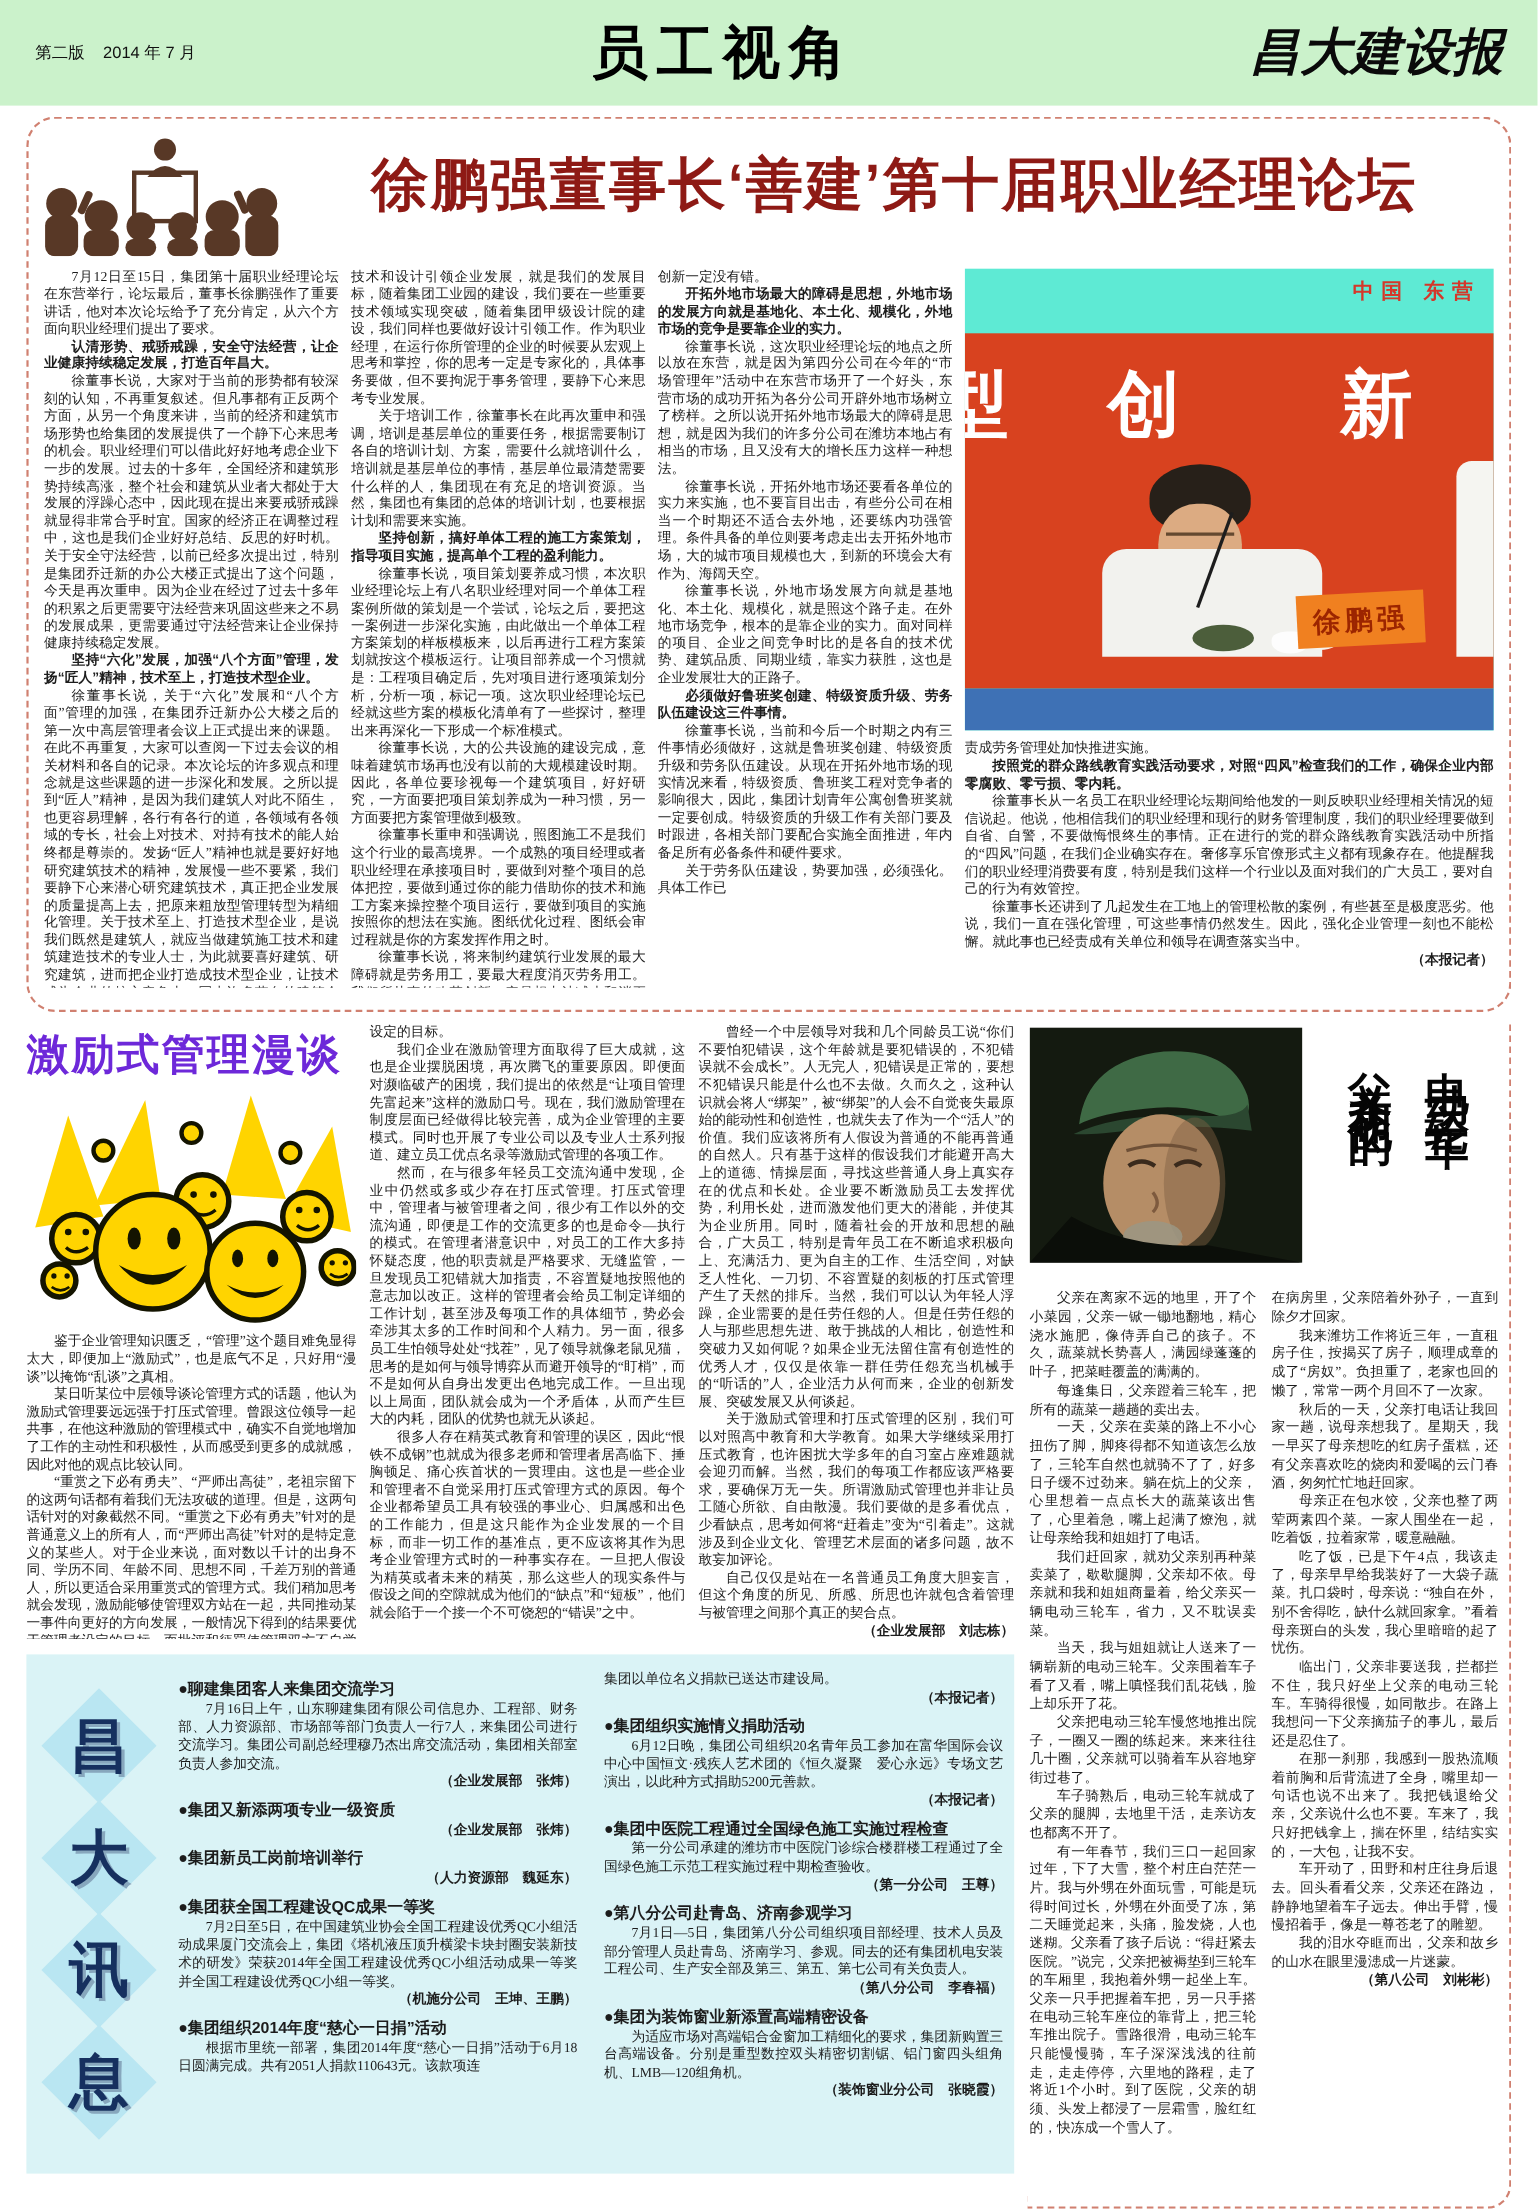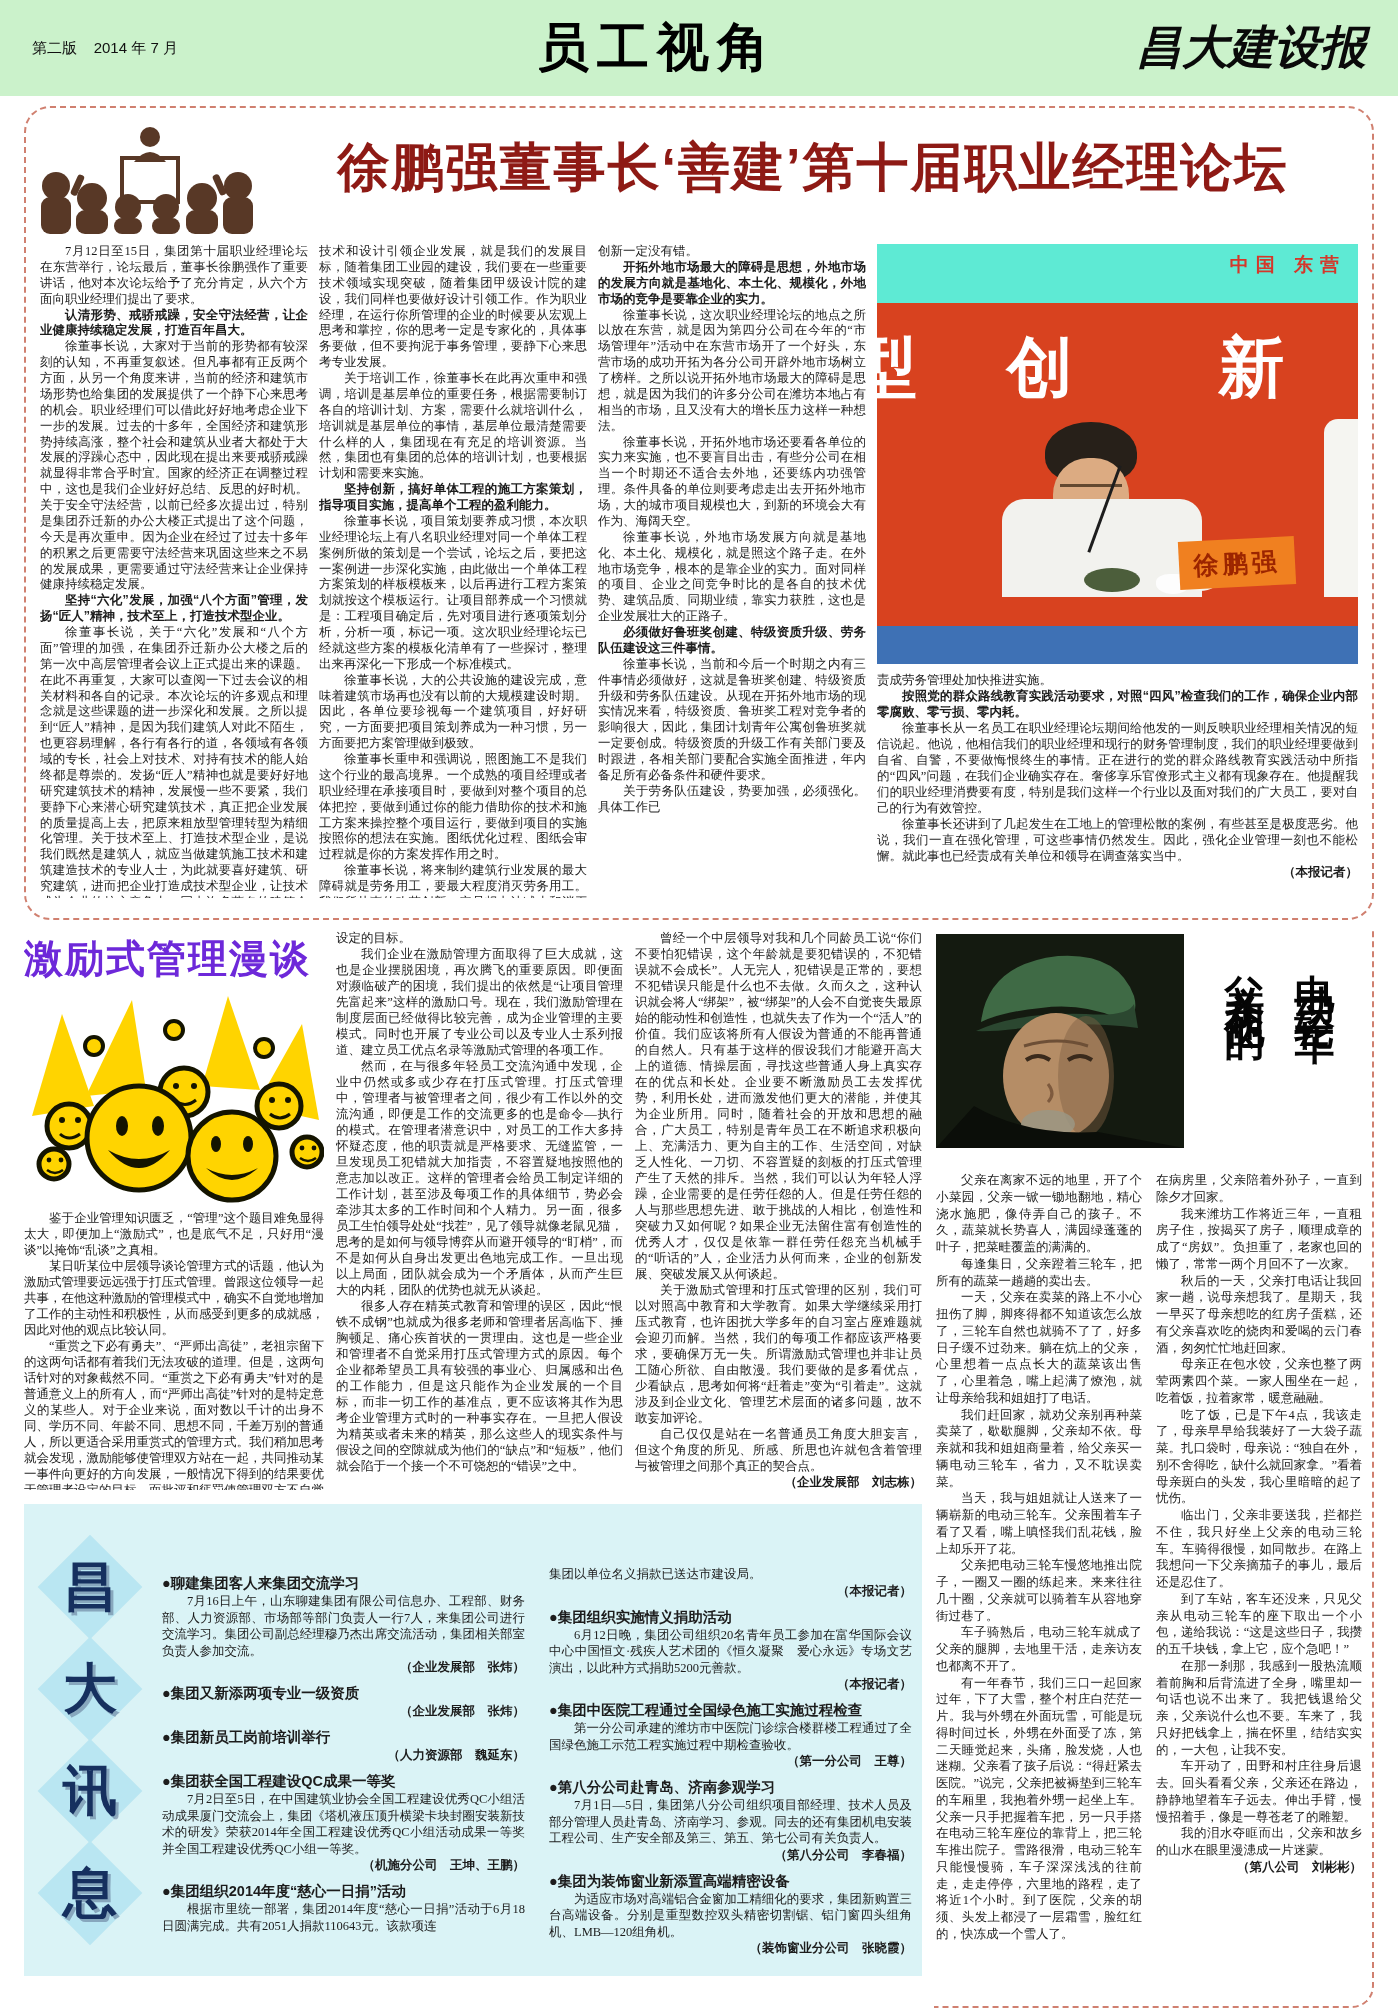--- a/index.html
+++ b/index.html
@@ -72,21 +72,21 @@
 
   
   .news-box{margin-top:14px;background:#daf3f6;height:472px;display:flex;
     padding:14px 10px;box-sizing:border-box;}
   .box-title{width:112px;flex:0 0 auto;display:flex;flex-direction:column;align-items:center;
     justify-content:center;gap:8px;}
   .diamond-cell{width:94px;height:94px;position:relative;display:flex;align-items:center;justify-content:center;}
   .diamond-cell::before{content:"";position:absolute;inset:10px;background:#b9e6f2;transform:rotate(45deg);}
   .diamond-char{position:relative;font-size:54px;font-weight:900;color:#16305f;
     font-family:"DejaVu Serif",serif;text-shadow:3px 3px 0 rgba(95,115,145,.55);}
-  .box-cols{flex:1;display:flex;gap:24px;padding-left:16px;overflow:hidden;margin-top:48px;}
+  .box-cols{flex:1;display:flex;gap:24px;padding-left:16px;overflow:hidden;}
   .brief-col{flex:1;overflow:hidden;}
   .brief-title{font-weight:bold;font-family:"Liberation Sans",sans-serif;font-size:14.5px;margin-top:8px;}
   .brief-body{font-size:12.5px;line-height:1.32;text-align:justify;text-indent:2em;}
   .brief-body.cont{text-indent:0;}
   .brief-byline{font-size:12.5px;font-weight:bold;text-align:right;font-family:"Liberation Sans",sans-serif;}
 
   
   .father{flex:1;border-right:2px dashed #d08070;border-bottom:2px dashed #d08070;
     padding:4px 10px 8px 2px;box-sizing:border-box;overflow:hidden;border-radius:0 0 22px 0;}
   .father-top{display:flex;gap:14px;height:230px;}
@@ -354,21 +354,20 @@
             <p class="para">车子骑熟后，电动三轮车就成了父亲的腿脚，去地里干活，走亲访友也都离不开了。</p>
             <p class="para">有一年春节，我们三口一起回家过年，下了大雪，整个村庄白茫茫一片。我与外甥在外面玩雪，可能是玩得时间过长，外甥在外面受了冻，第二天睡觉起来，头痛，脸发烧，人也迷糊。父亲看了孩子后说：“得赶紧去医院。”说完，父亲把被褥垫到三轮车的车厢里，我抱着外甥一起坐上车。父亲一只手把握着车把，另一只手搭在电动三轮车座位的靠背上，把三轮车推出院子。雪路很滑，电动三轮车只能慢慢骑，车子深深浅浅的往前走，走走停停，六里地的路程，走了将近1个小时。到了医院，父亲的胡须、头发上都浸了一层霜雪，脸红红的，快冻成一个雪人了。</p>
           </div>
         <div class="father-col">
             <p class="para cont">在病房里，父亲陪着外孙子，一直到除夕才回家。</p>
             <p class="para">我来潍坊工作将近三年，一直租房子住，按揭买了房子，顺理成章的成了“房奴”。负担重了，老家也回的懒了，常常一两个月回不了一次家。</p>
             <p class="para">秋后的一天，父亲打电话让我回家一趟，说母亲想我了。星期天，我一早买了母亲想吃的红房子蛋糕，还有父亲喜欢吃的烧肉和爱喝的云门春酒，匆匆忙忙地赶回家。</p>
             <p class="para">母亲正在包水饺，父亲也整了两荤两素四个菜。一家人围坐在一起，吃着饭，拉着家常，暖意融融。</p>
             <p class="para">吃了饭，已是下午4点，我该走了，母亲早早给我装好了一大袋子蔬菜。扎口袋时，母亲说：“独自在外，别不舍得吃，缺什么就回家拿。”看着母亲斑白的头发，我心里暗暗的起了忧伤。</p>
             <p class="para">临出门，父亲非要送我，拦都拦不住，我只好坐上父亲的电动三轮车。车骑得很慢，如同散步。在路上我想问一下父亲摘茄子的事儿，最后还是忍住了。</p>
-            <p class="para">到了车站，客车还没来，只见父亲从电动三轮车的座下取出一个小包，递给我说：“这是这些日子，我攒的五千块钱，拿上它，应个急吧！”</p>
             <p class="para">在那一刹那，我感到一股热流顺着前胸和后背流进了全身，嘴里却一句话也说不出来了。我把钱退给父亲，父亲说什么也不要。车来了，我只好把钱拿上，揣在怀里，结结实实的，一大包，让我不安。</p>
             <p class="para">车开动了，田野和村庄往身后退去。回头看看父亲，父亲还在路边，静静地望着车子远去。伸出手臂，慢慢招着手，像是一尊苍老了的雕塑。</p>
             <p class="para">我的泪水夺眶而出，父亲和故乡的山水在眼里漫漶成一片迷蒙。</p>
             <p class="para sig">（第八公司　刘彬彬）</p>
           </div>
       </div>
     </aside>
   </div>
 
 </div>

